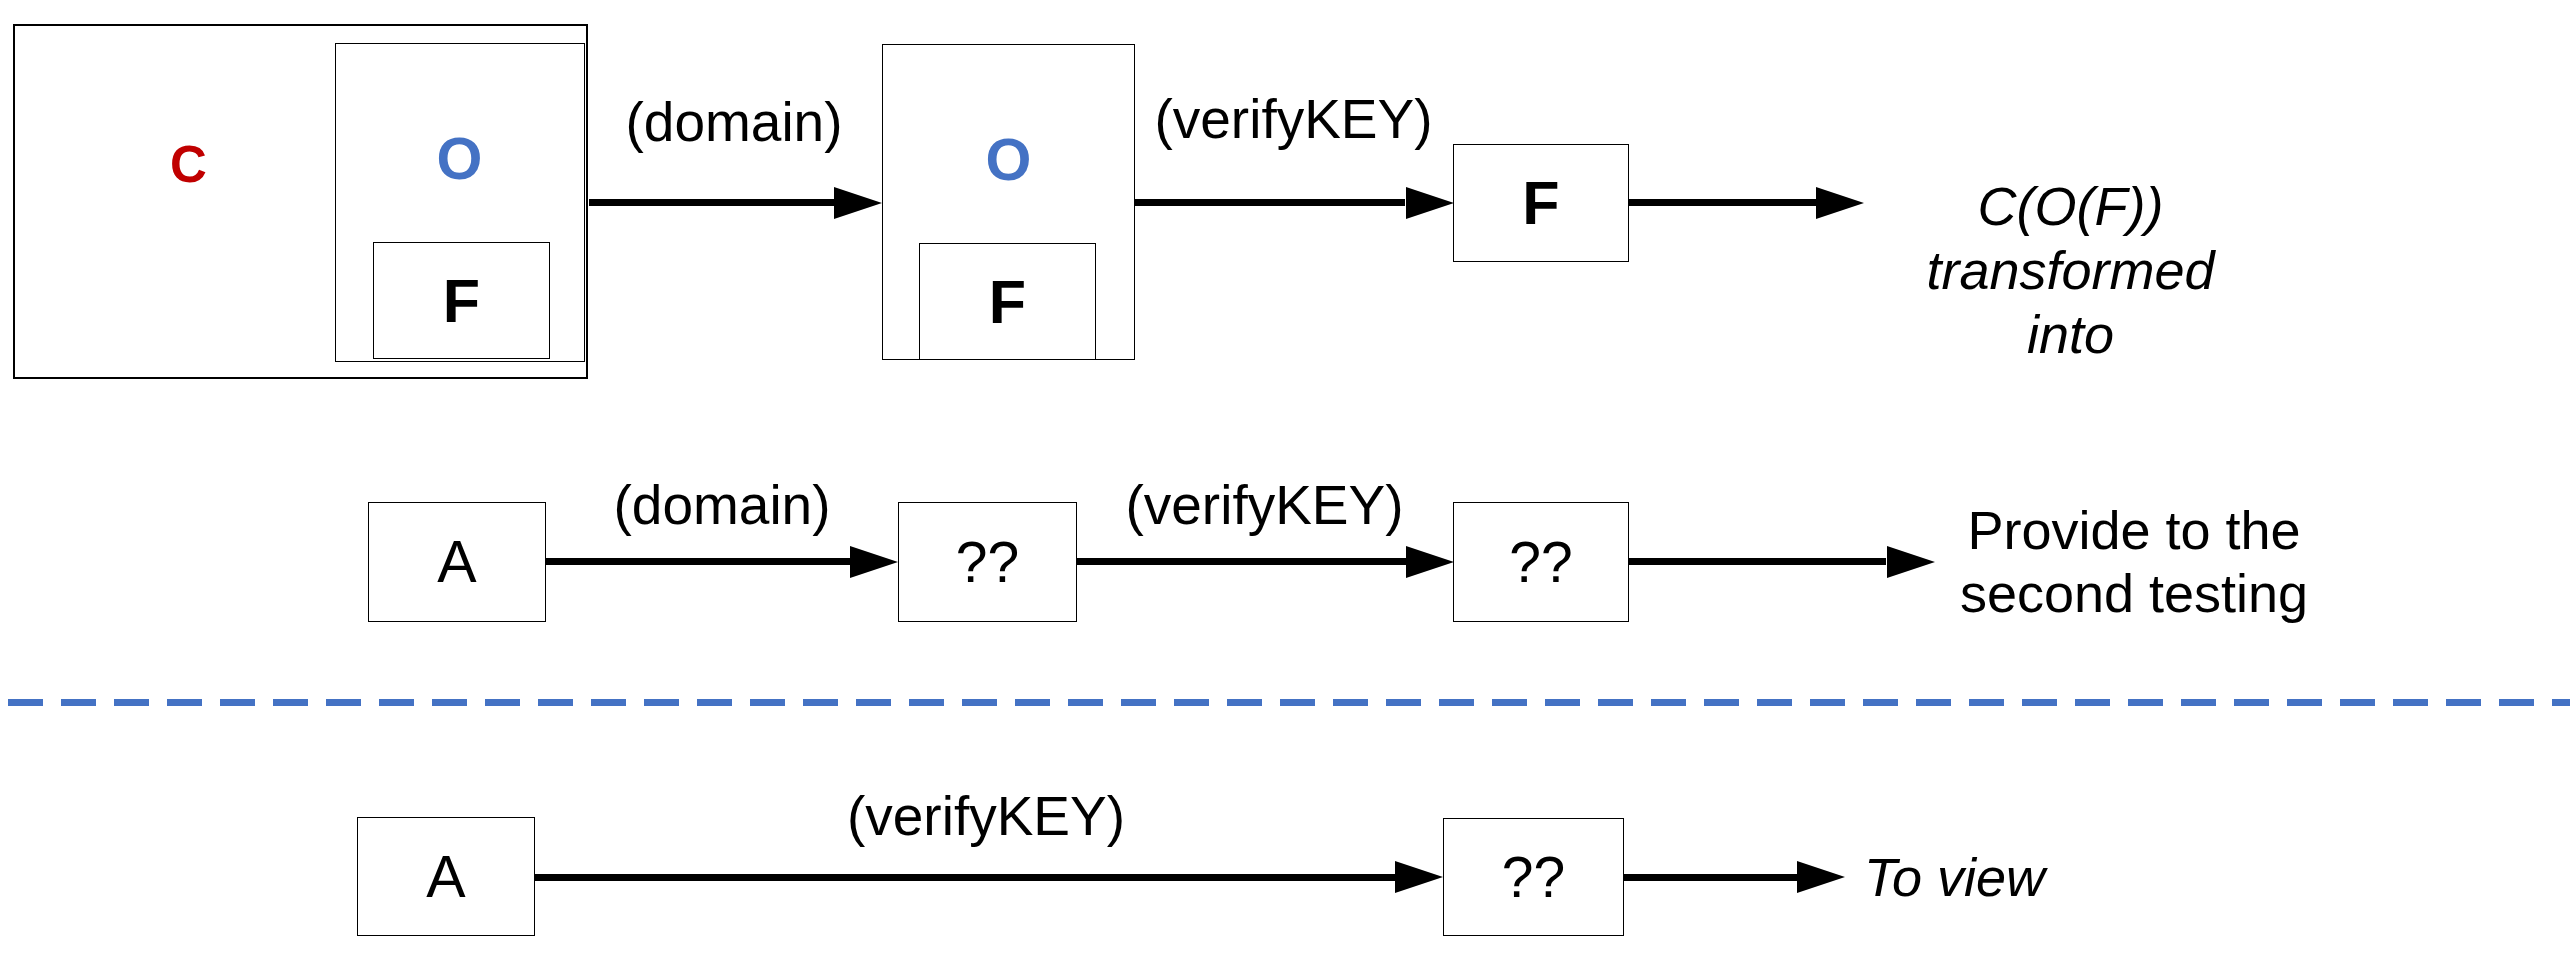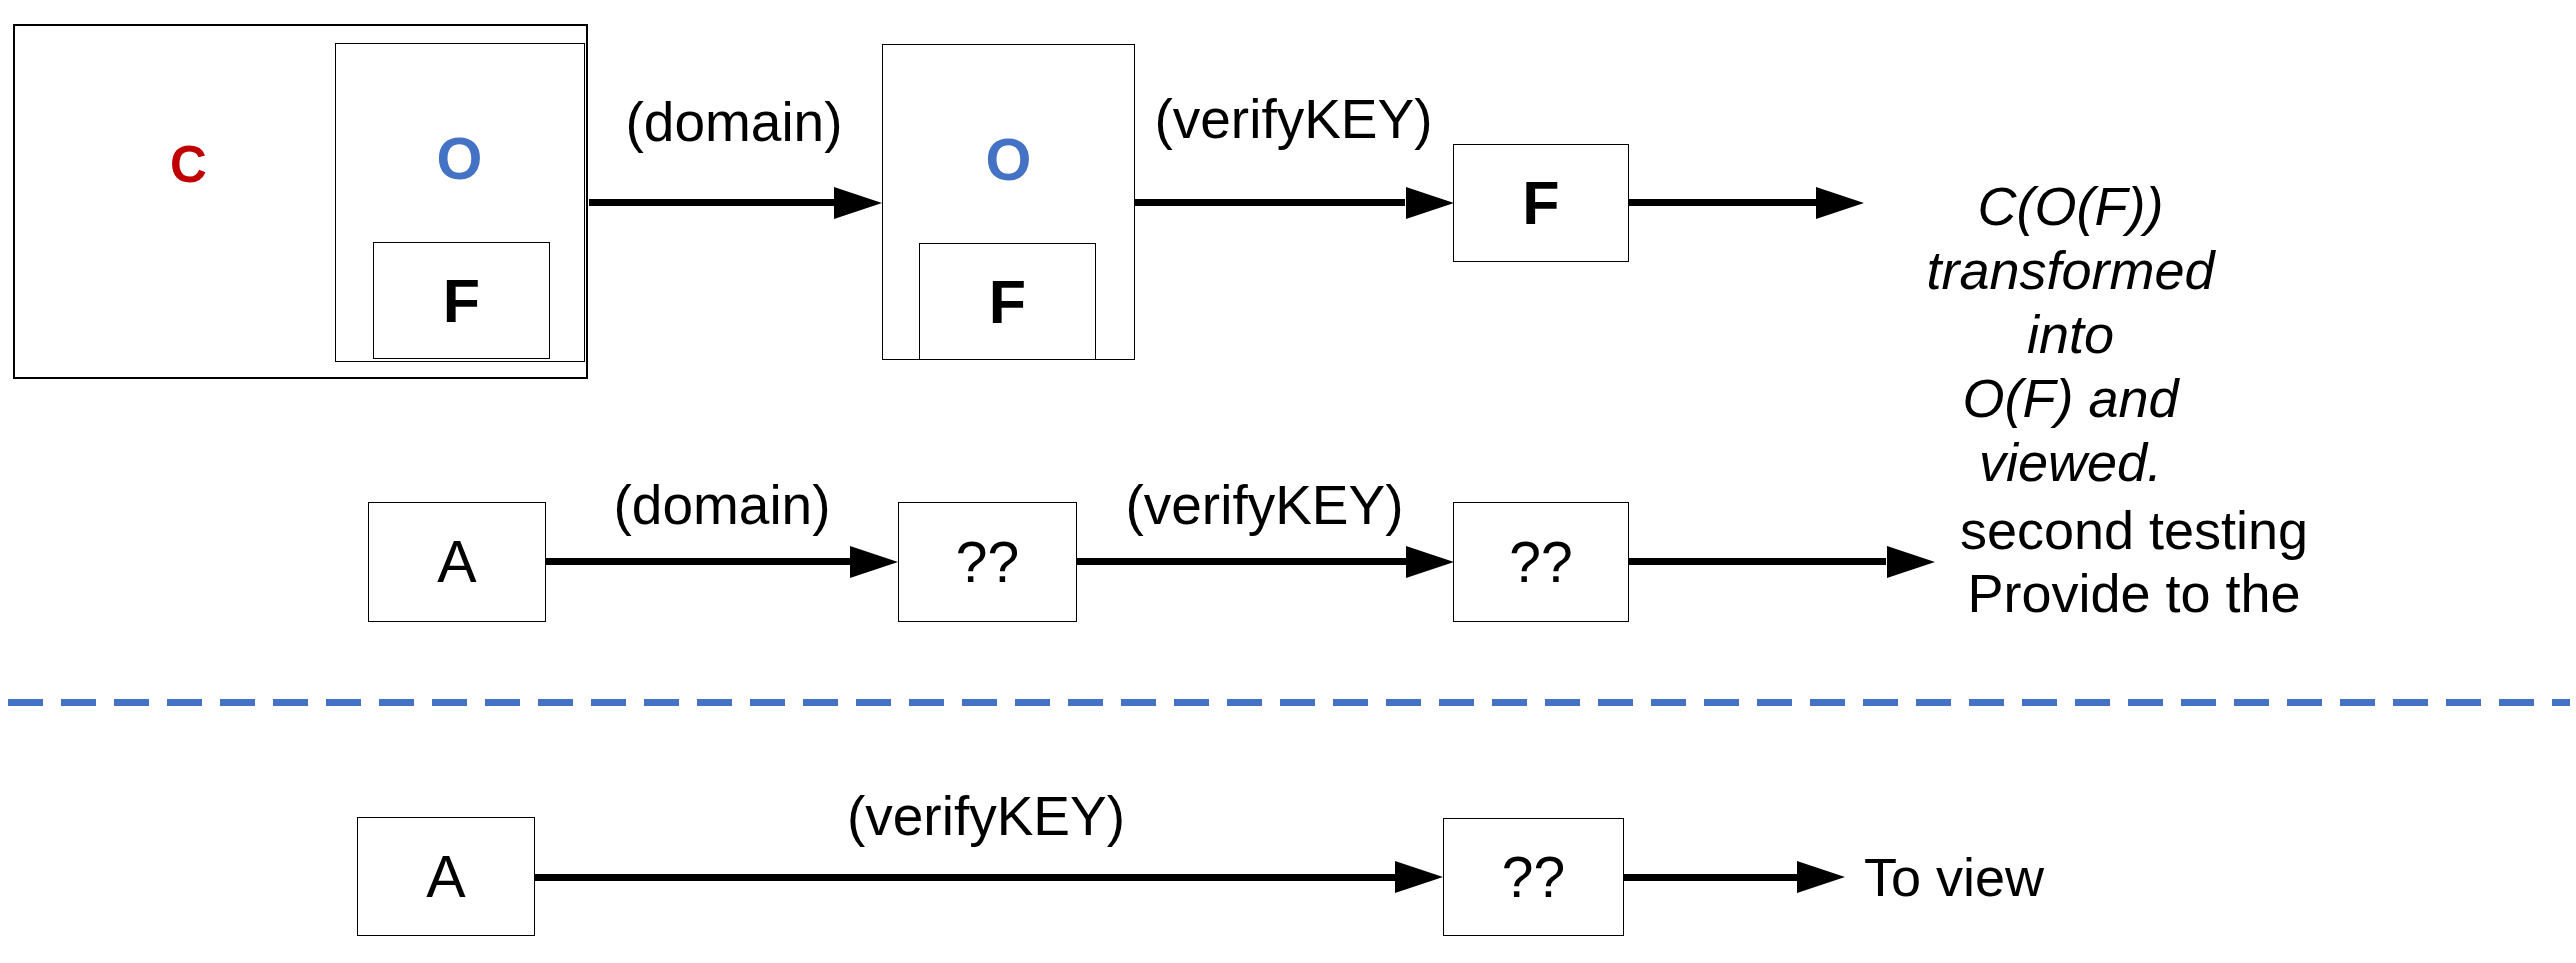--- a/index.html
+++ b/index.html
@@ -99,21 +99,20 @@
 
   <div class="box boxletter" style="left:1453px; top:144px; width:176px; height:118px;">
     <span>F</span>
   </div>
 
   <div class="shaft" style="left:1629px; top:199px; width:187px;"></div>
   <div class="ahead" style="left:1816px; top:187px;"></div>
 
   <div class="result" style="left:1880px; top:174px; width:381px;font-style:italic;">
     <div>C(O(F)) transformed into</div>
-    <div>O(F) and viewed.</div>
   </div>
 
   <div class="box aletter" style="left:368px; top:502px; width:178px; height:120px;">
     <span>A</span>
   </div>
 
   <div class="shaft" style="left:546px; top:558px; width:305px;"></div>
   <div class="ahead" style="left:850px; top:546px;"></div>
   <div class="arrowlabel" style="left:579px; top:474px; width:286px;">(domain)</div>
 
@@ -126,37 +125,37 @@
   <div class="arrowlabel" style="left:1119px; top:474px; width:291px;">(verifyKEY)</div>
 
   <div class="box qletter" style="left:1453px; top:502px; width:176px; height:120px;">
     <span>??</span>
   </div>
 
   <div class="shaft" style="left:1629px; top:558px; width:257px;"></div>
   <div class="ahead" style="left:1887px; top:546px;"></div>
 
   <div class="result" style="left:1953px; top:499px; width:362px; line-height:63px;">
+    <div>Provide to the</div>
     <div>second testing</div>
-    <div>Provide to the</div>
   </div>
 
   <div class="divider"></div>
 
   <div class="box aletter" style="left:357px; top:817px; width:178px; height:119px;">
     <span>A</span>
   </div>
 
   <div class="shaft" style="left:535px; top:874px; width:860px;"></div>
   <div class="ahead" style="left:1395px; top:861px;"></div>
   <div class="arrowlabel" style="left:843px; top:785px; width:286px;">(verifyKEY)</div>
 
   <div class="box qletter" style="left:1443px; top:818px; width:181px; height:118px;">
     <span>??</span>
   </div>
 
   <div class="shaft" style="left:1624px; top:874px; width:173px;"></div>
   <div class="ahead" style="left:1797px; top:861px;"></div>
 
-  <div class="result left" style="left:1864px; top:846px; line-height:63px;">To view</div>
+  <div class="result left" style="left:1864px; top:846px; line-height:63px;font-style:italic;">To view</div>
 
 </div>
 
 
 </body></html>

